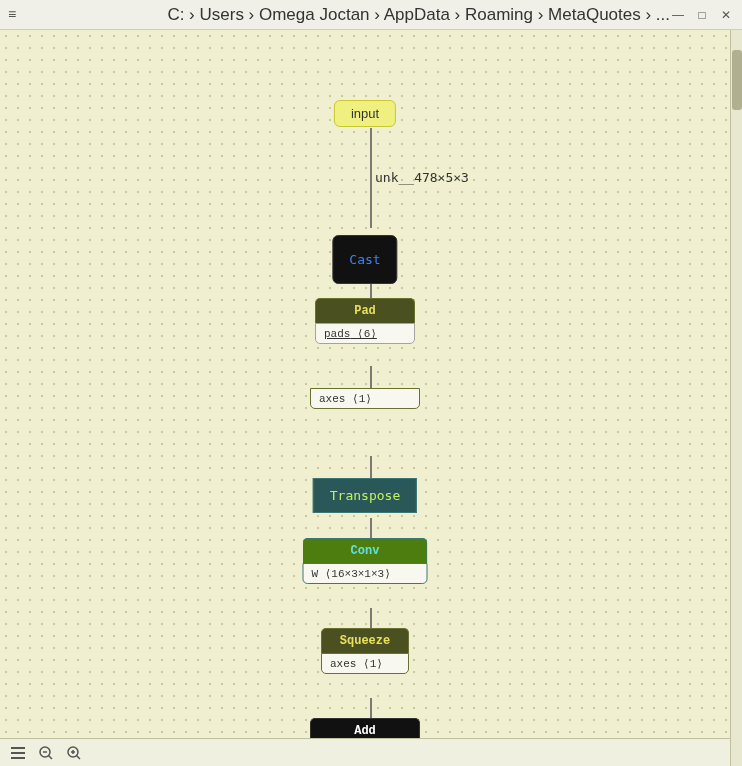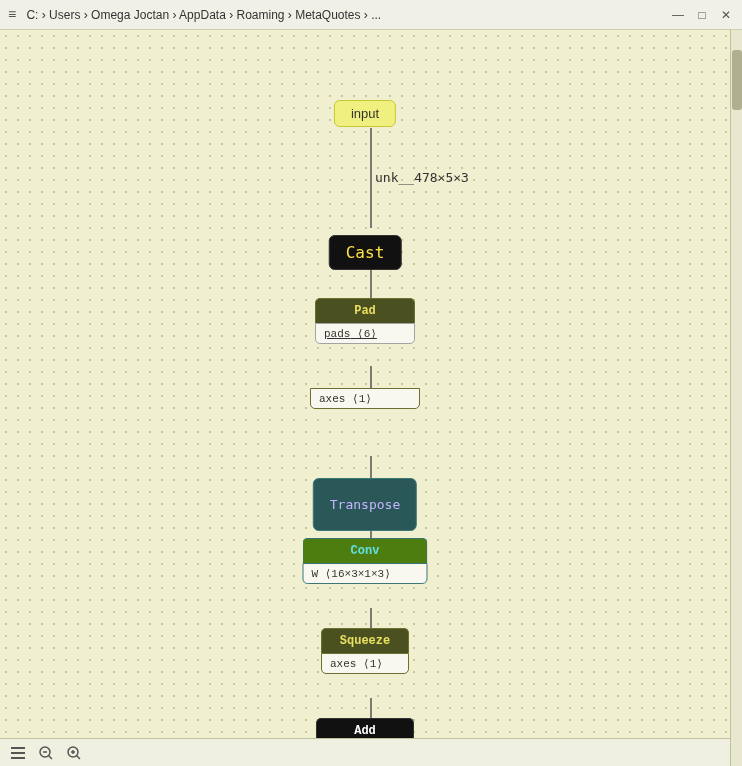--- a/index.html
+++ b/index.html
@@ -38,23 +38,23 @@
 
     .title-bar-menu {
       font-size: 14px;
       color: #555;
       margin-right: 10px;
       cursor: pointer;
     }
 
     .title-bar-path {
       flex: 1;
-      text-align: left;
+      text-align: right;
       color: #333;
-      font-size: 12px;
+      font-size: 17px;
       font-family: 'Segoe UI', sans-serif;
     }
 
     .title-bar-controls {
       display: flex;
       gap: 8px;
     }
 
     .title-bar-btn {
       width: 16px;
@@ -154,38 +154,38 @@
       text-align: center;
     }
 
     .node-cast-simple {
       position: absolute;
       left: 50%;
       transform: translateX(-50%);
       background-color: #111;
       border: 1.5px solid #333;
       border-radius: 6px;
-      padding: 7px 16px;
-      font-size: 16px;
-      color: #fde047;
+      padding: 16px 16px;
+      font-size: 13px;
+      color: #3b82f6;
       font-family: 'Consolas', monospace;
       z-index: 3;
       text-align: center;
     }
 
     .node-transpose-simple {
       position: absolute;
       left: 50%;
       transform: translateX(-50%);
       background-color: #2a5858;
       border: 1.5px solid #3a7878;
-      border-radius: 6px;
-      padding: 18px 16px;
-      font-size: 13px;
-      color: #c4b5fd;
+      border-radius: 0;
+      padding: 9px 16px;
+      font-size: 13px;
+      color: #bef264;
       font-family: 'Consolas', monospace;
       z-index: 3;
       text-align: center;
     }
 
     .node-with-body {
       position: absolute;
       left: 50%;
       transform: translateX(-50%);
       z-index: 3;
@@ -310,21 +310,21 @@
     </div>
   </div>
 
   <div class="node-with-body" style="top: 598px; width: 88px;">
     <div class="nwb-header color-olive-header">Squeeze</div>
     <div class="nwb-body color-olive-border" style="border: 1px solid #6a7030;">
       <span>axes</span>&nbsp;<span>⟨1⟩</span>
     </div>
   </div>
 
-  <div class="node-with-body" style="top: 688px; width: 98px;">
+  <div class="node-with-body" style="top: 688px; width: 110px;">
     <div class="nwb-header color-black-header">Add</div>
 
   </div>
 
 </div>
 
 <div class="bottom-toolbar">
   <div class="toolbar-icon">
     <svg width="16" height="16" viewBox="0 0 16 16" fill="#555">
       <rect x="1" y="2" width="14" height="2"></rect>

